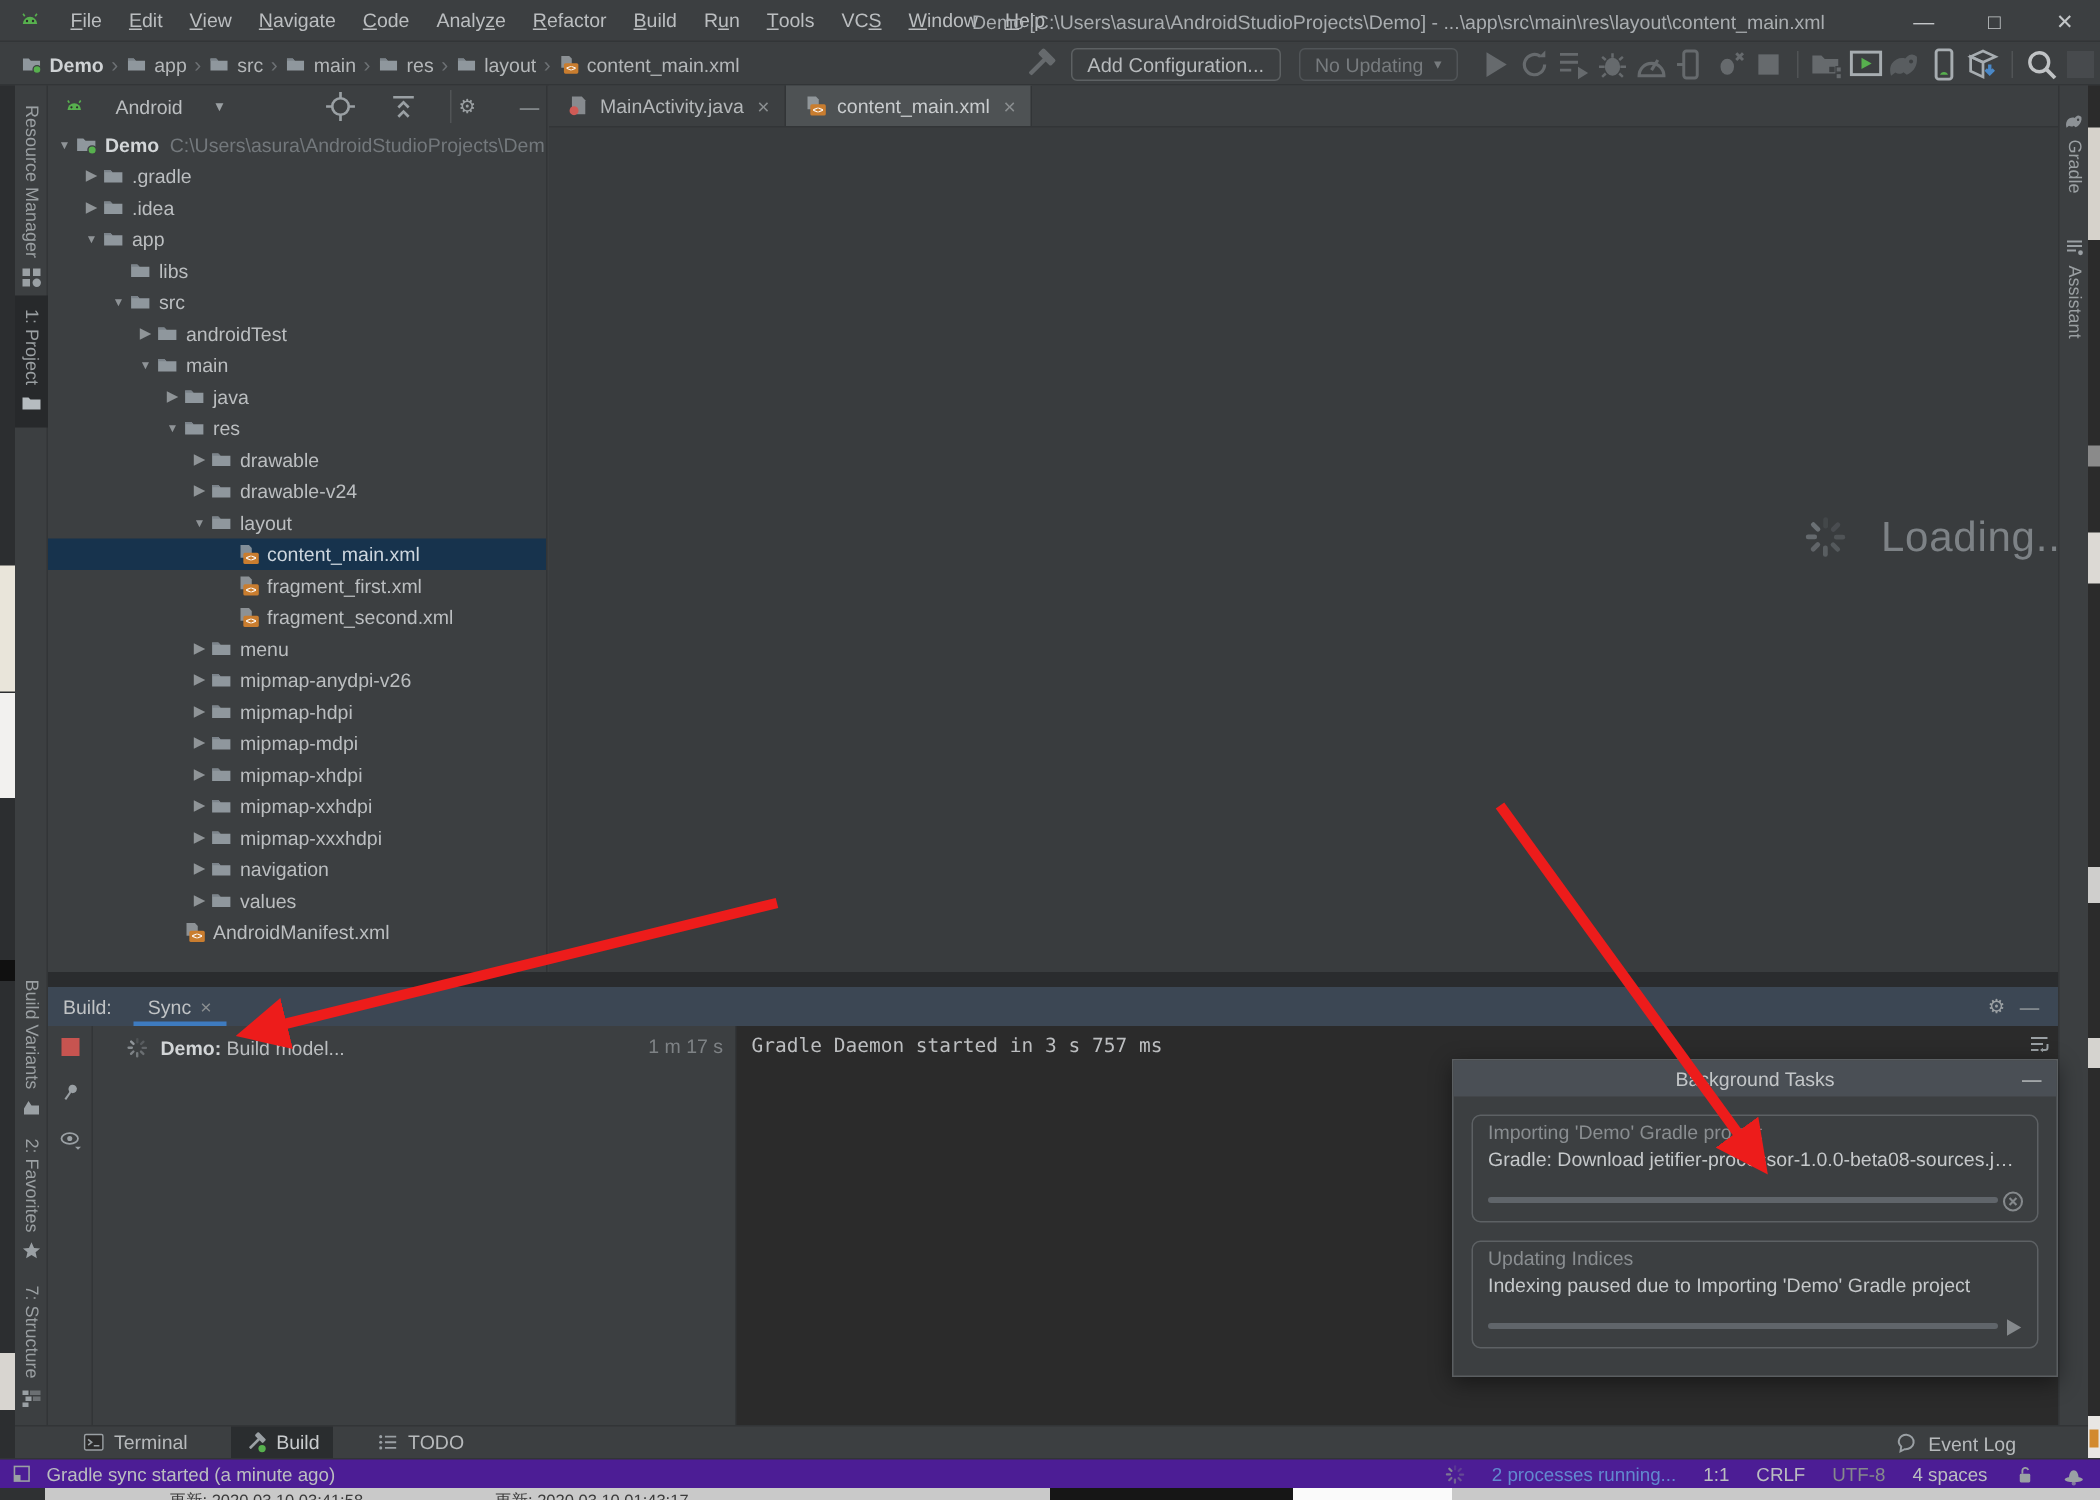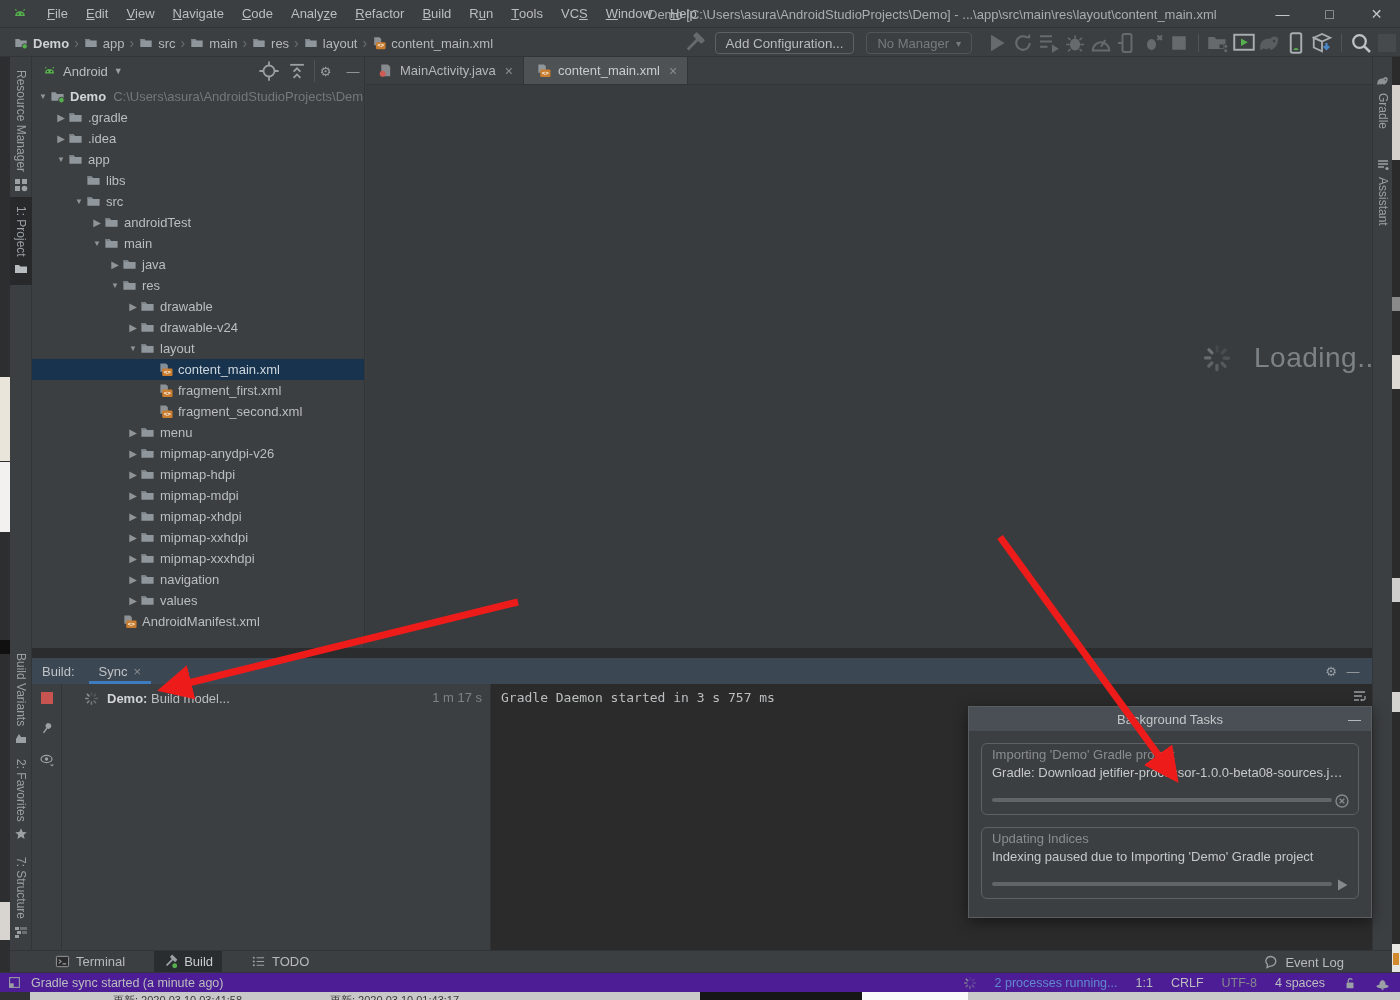--- a/index.html
+++ b/index.html
@@ -38,21 +38,21 @@
   .stripe-btn { position:absolute; left:0; width:22px; display:flex; flex-direction:column; align-items:center; gap:5px; color:#9ba0a3; font-size:12px; }
   .stripe-btn .vlabel { writing-mode:vertical-rl; white-space:nowrap; }
   .stripe-btn.active { background:#27292b; }
   .stripe-btn .ic { width:14px; height:14px; }
   #right-stripe { position:absolute; left:1372px; top:57px; width:20px; height:935px; background:#3c3f41; border-left:1px solid #323537; }
   #right-sliver { position:absolute; left:1392px; top:57px; width:8px; height:935px; background:#2b2b2b; overflow:hidden; }
   .frag { position:absolute; }
 
   
   #project-panel { position:absolute; left:32px; top:57px; width:333px; height:591px; background:#3c3f41; border-right:1px solid #323537; overflow:hidden; }
-  #project-header { height:28px; display:flex; align-items:center; padding-left:10px; gap:6px; }
+  #project-header { height:28px; display:flex; align-items:center; padding-left:10px; gap:20px; }
   #project-header .spacer { flex:1; }
   .ph-ic { width:22px; height:22px; display:flex; align-items:center; justify-content:center; color:#9ba0a3; }
   #project-tree { position:absolute; left:0; top:29px; width:333px; }
   .tree-row { height:21px; display:flex; align-items:center; white-space:nowrap; color:#bbbec0; }
   .tree-row.selected { background:#17334d; color:#cdd6de; }
   .tree-arrow { width:14px; text-align:center; color:#8f9497; font-size:10px; flex:0 0 auto; }
   .tree-label { margin-left:5px; }
   .tree-suffix { margin-left:7px; color:#73787c; }
   .tree-label.bold { font-weight:bold; color:#d3d6d8; }
 
@@ -231,21 +231,21 @@
       <span class="tool-ic off">
           <svg viewBox="0 0 16 16">
             <g fill="#9aa0a4" transform="rotate(45 8 8)">
               <rect x="7.1" y="4" width="1.9" height="10" rx=".5"></rect>
               <rect x="4" y="1.5" width="8" height="3.6" rx=".8"></rect>
             </g>
           </svg>
         </span>
       <button class="tbtn" style="background:none;margin-left:8px">Add Configuration...</button>
       <div class="tbtn disabled">
-        <span>No Manager</span>
+        <span>No Updating</span>
           <span style="margin-left:7px;font-size:10px">▾</span>
       </div>
       <div id="tool-icons" style="display:flex;align-items:center">
           <span class="tool-ic off">
             <svg viewBox="0 0 16 16">
               <path d="M4 2.5 13 8 4 13.5z" fill="#9aa0a4"></path>
             </svg>
           </span>
           <span class="tool-ic off">
             <svg viewBox="0 0 16 16">

